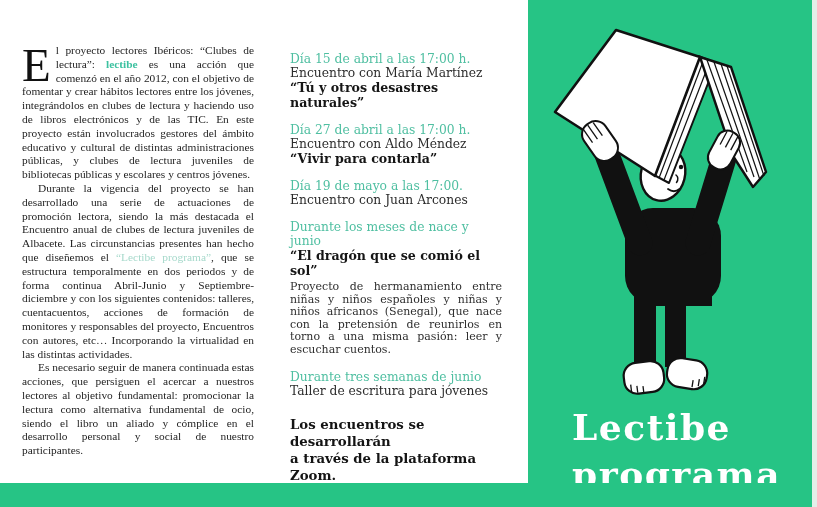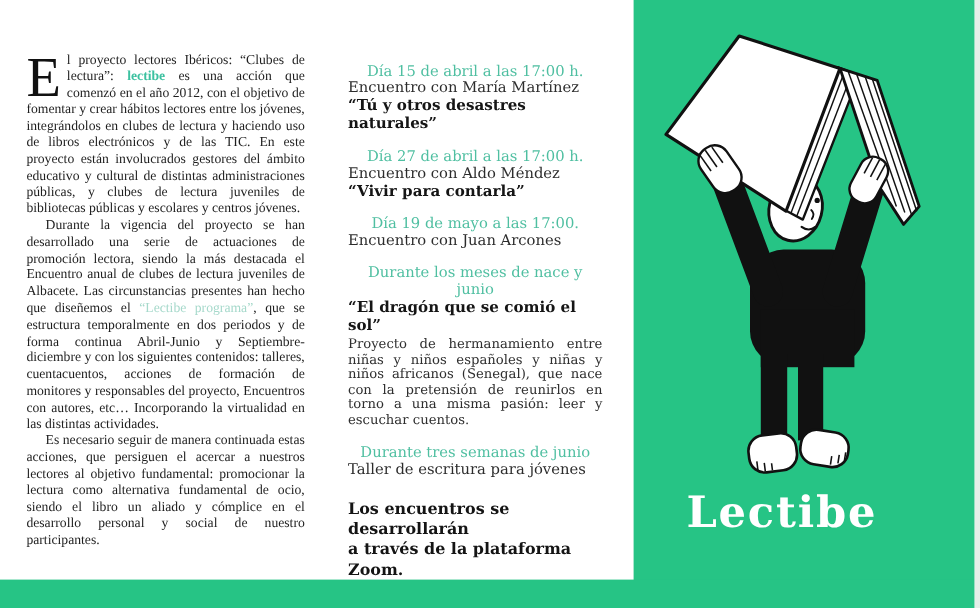--- a/index.html
+++ b/index.html
@@ -10,21 +10,21 @@
              font-size:11.4px;line-height:13.8px;text-align:justify;}
   .col-intro p{margin:0;}
   .col-intro p.indent{text-indent:16px;}
   .dropcap{float:left;font-size:47px;line-height:38px;padding:2px 5px 0 0;color:#111;}
   .hl-strong{color:#3cc1a0;font-weight:bold;}
   .hl-light{color:#a6d9cb;}
   
   .col-events{position:absolute;left:290px;top:52px;width:212px;
               font-family:"DejaVu Serif", serif;color:#2c2c2c;}
   .event{margin-bottom:13px;}
-  .ev-date{font-size:12.3px;line-height:14px;color:#4fbfa1;text-align:center;}
+  .ev-date{font-size:12.3px;line-height:14px;color:#4fbfa1;}
   .ev-line{font-size:12.3px;line-height:14px;color:#2c2c2c;}
   .ev-title{font-size:12.6px;line-height:15px;font-weight:bold;color:#151515;}
   .ev-desc{font-size:11px;line-height:12.6px;text-align:justify;margin-top:3px;color:#2e2e2e;}
   .notes{margin-top:18px;}
   .note-line{font-size:13.3px;line-height:17px;font-weight:bold;color:#141414;}
   
   .cover{position:absolute;left:528px;top:0;width:285px;height:507px;background:#26c485;}
   .cover svg{position:absolute;left:0;top:0;}
   .cover-title{position:absolute;left:44px;top:404px;color:#ffffff;
                font-family:"DejaVu Serif", serif;font-weight:bold;
@@ -140,19 +140,20 @@
         <g transform="rotate(9 158 374)">
           <rect x="139" y="359" width="40" height="29" rx="13" fill="#fff" stroke="#111" stroke-width="2.2"></rect>
           <line x1="166" y1="379" x2="166" y2="386" stroke="#111" stroke-width="1.3"></line>
           <line x1="172" y1="377" x2="172" y2="384" stroke="#111" stroke-width="1.3"></line>
           <line x1="177" y1="374" x2="177" y2="381" stroke="#111" stroke-width="1.3"></line>
         </g>
       </g>
     </svg>
     <div class="cover-title">
       <div>Lectibe</div>
+      <div>programa</div>
     </div>
   </div>
 
   <div class="bottom-strip"></div>
   <div class="edge-strip"></div>
 
 </div>
 
 </body></html>

